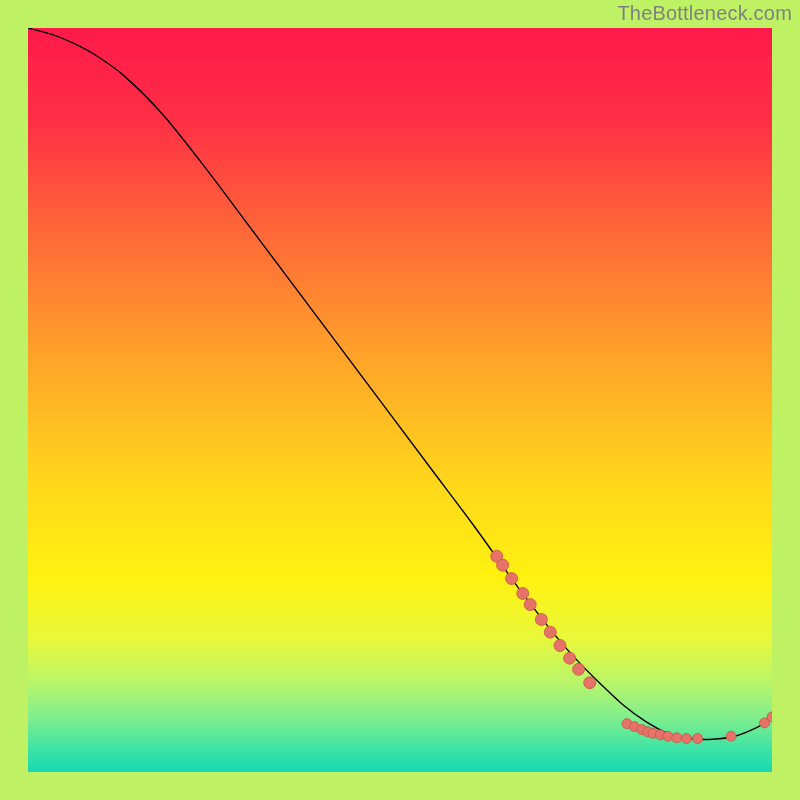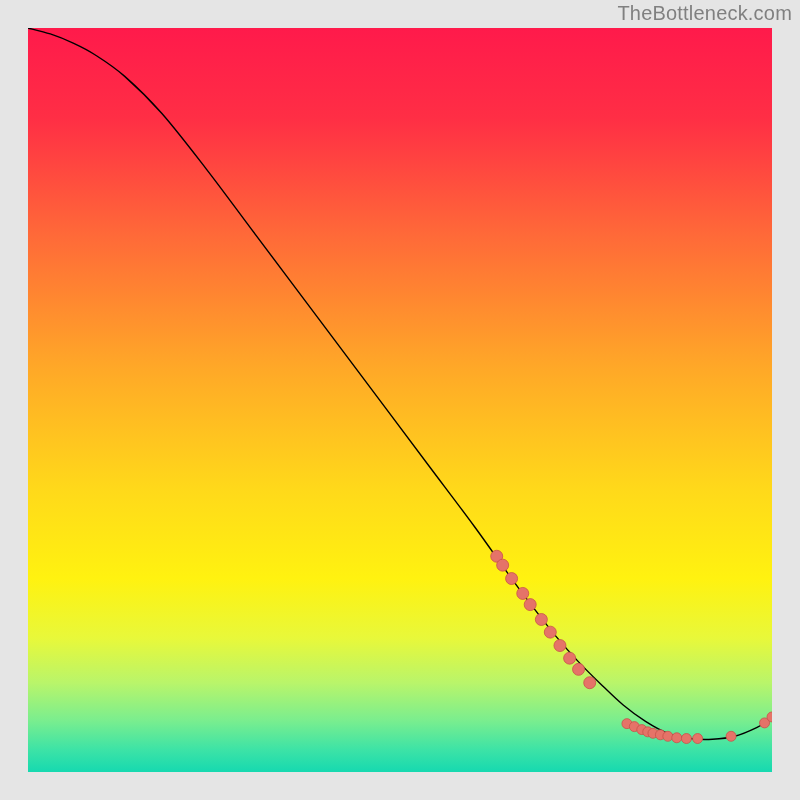--- a/index.html
+++ b/index.html
@@ -8,21 +8,21 @@
     width: 800px;
     height: 800px;
     background: #000;
     overflow: hidden;
     font-family: Arial, Helvetica, sans-serif;
   }
   .canvas {
     position: relative;
     width: 800px;
     height: 800px;
-    background: #e5e5e5;
+    background: #bef264;
   }
   .watermark {
     position: absolute;
     top: 2px;
     right: 8px;
     color: #808080;
     font-size: 20px;
     font-weight: 500;
     letter-spacing: 0.2px;
     z-index: 5;

